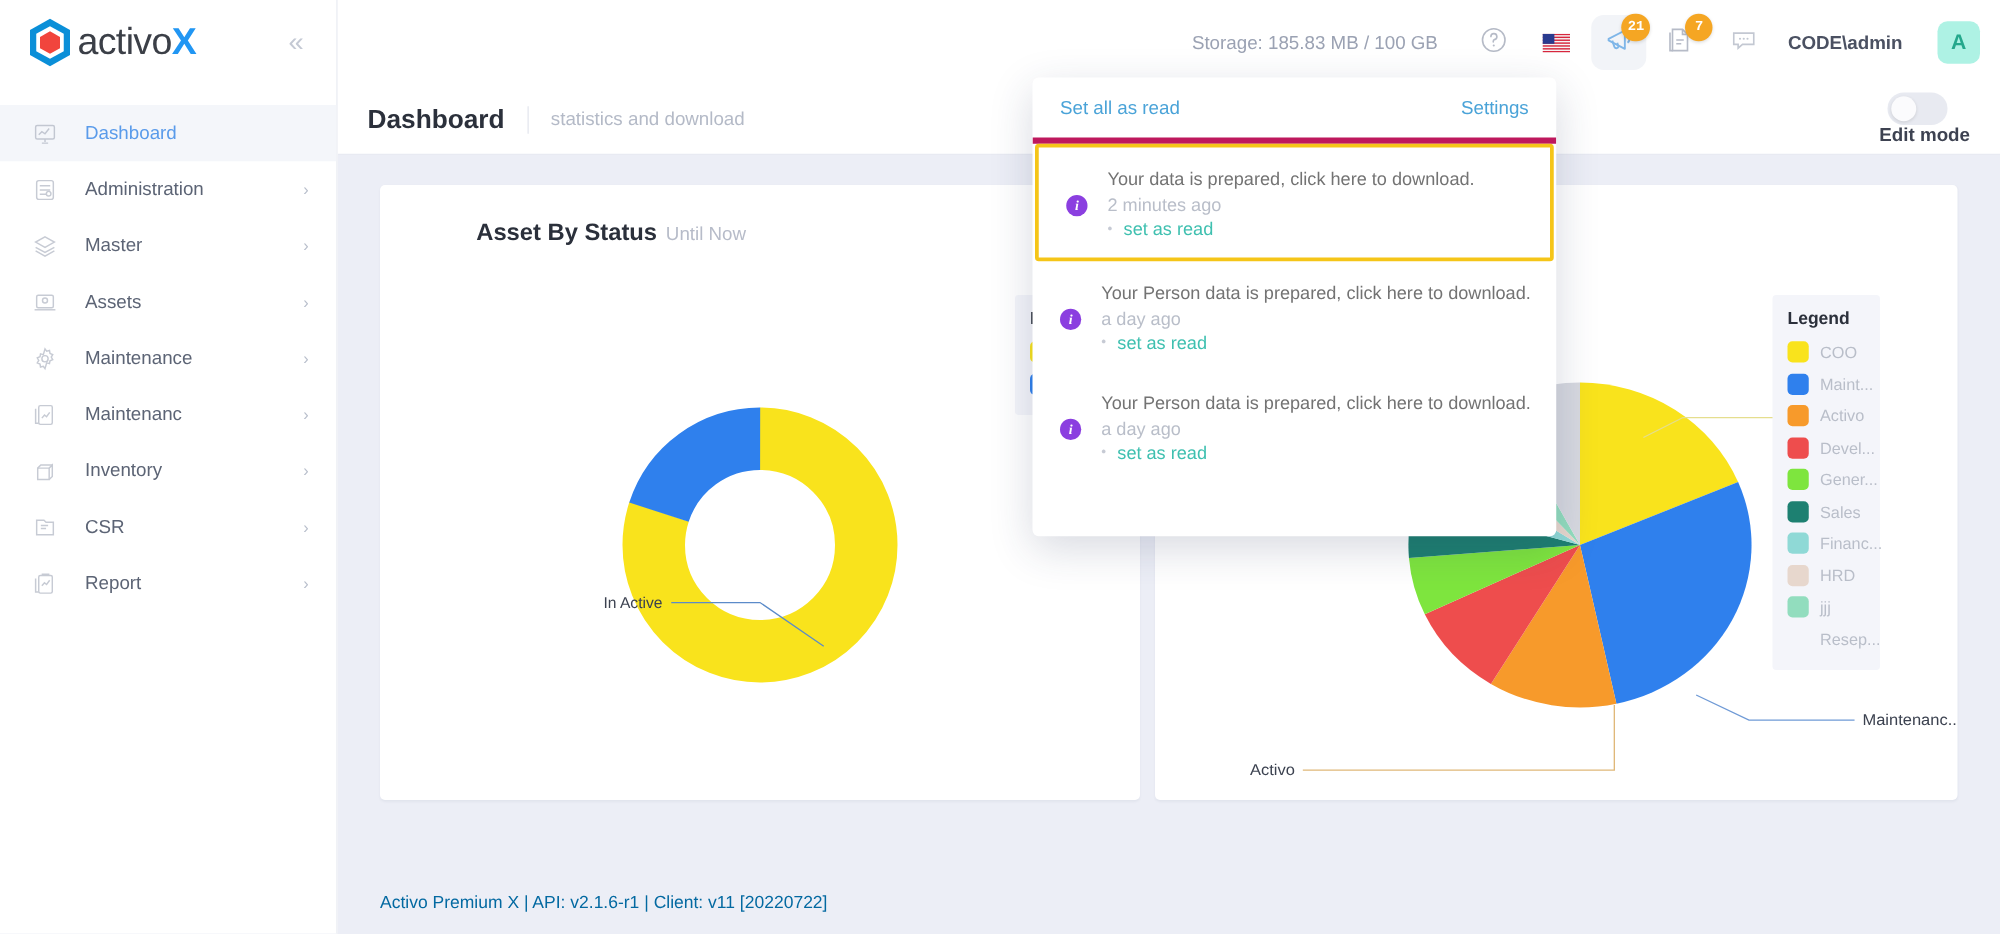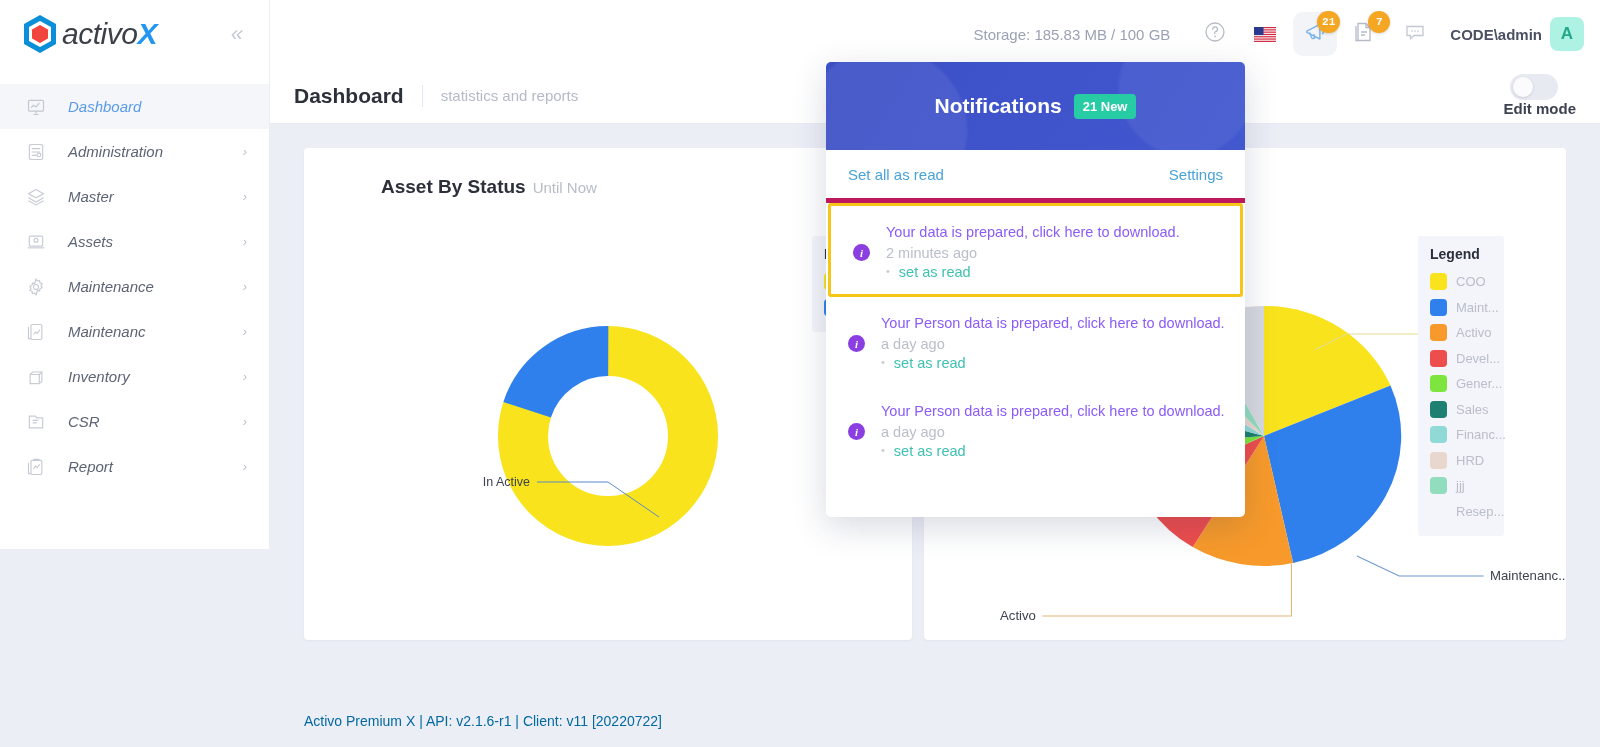--- a/index.html
+++ b/index.html
@@ -6,24 +6,23 @@
   html, body {
     width: 1600px; height: 747px;
     font-family: "Liberation Sans", sans-serif;
     background: #eceef6;
     overflow: hidden;
   }
   #app { position: relative; width: 1600px; height: 747px; display: flex; }
 
   
   .sidebar {
-    width: 270px; height: 549px; background: #ffffff;
+    width: 270px; height: 747px; background: #ffffff;
     flex: 0 0 270px; position: relative; z-index: 5;
     border-right: 1px solid #eceef4;
-    font-style: italic;
   }
   .brand-row {
     height: 68px; display: flex; align-items: center;
     padding: 0 20px 0 22px;
   }
   .logo-mark { width: 36px; height: 40px; flex: 0 0 36px; position: relative; }
   .hexwrap { width: 36px; height: 40px; }
   .brand-text {
     font-size: 30px; letter-spacing: -0.5px; color: #3b3f47;
     margin-left: 4px; font-weight: 400;
@@ -60,21 +59,21 @@
     align-items: center; justify-content: center; position: relative;
     cursor: pointer; margin: 0 3px; font-family: Liberation Mono, monospace;
   }
   .tb-btn.sel { background: #f2f4f8; }
   .badge {
     position: absolute; top: -1px; right: -3px; min-width: 22px; height: 22px;
     border-radius: 11px; background: #f5a623; color: #fff; font-size: 11px;
     font-weight: 700; display: flex; align-items: center; justify-content: center;
     padding: 0 5px; box-shadow: 0 1px 3px rgba(0,0,0,.15);
   }
-  .username { font-size: 15px; font-weight: 700; color: #4b5162; margin: 0 8px 0 10px; white-space: nowrap; }
+  .username { font-size: 15px; font-weight: 700; color: #4b5162; margin: 0 28px 0 10px; white-space: nowrap; }
   .avatar {
     width: 34px; height: 34px; border-radius: 8px; background: #aef2e4;
     color: #24a88c; font-size: 17px; font-weight: 600;
     display: flex; align-items: center; justify-content: center; cursor: pointer;
   }
   .flag { width: 22px; height: 15px; display: block; }
 
   .pagebar {
     height: 56px; background: #fff; display: flex; align-items: center;
     padding: 0 24px; border-bottom: 1px solid #e8eaf2; position: relative; z-index: 3;
@@ -157,21 +156,21 @@
   }
   .notif-item.highlight { border: 3px solid #f5c518; border-radius: 3px; margin: 0 2px; }
   .ni-ico { flex: 0 0 17px; margin-right: 16px; padding-top: 22px; }
   .dot-i {
     width: 17px; height: 17px; border-radius: 50%; background: #8b3fe0;
     color: #fff; font-size: 11px; font-weight: 700; font-style: italic;
     display: flex; align-items: center; justify-content: center;
     font-family: "Liberation Serif", serif;
   }
   .ni-body { flex: 1; }
-  .ni-msg { font-size: 14.5px; color: #8b5cf6; line-height: 20px; }
+  .ni-msg { font-size: 14.5px; color: #737373; line-height: 20px; }
   .ni-time { font-size: 14.5px; color: #b9bec9; line-height: 20px; margin-top: 1px; }
   .ni-read { font-size: 14.5px; color: #3fc0b0; cursor: pointer; margin-top: 1px; }
   .ni-read::before { content: "\2022"; color: #c6cad4; margin-right: 9px; font-size: 11px; vertical-align: 2px; }
   .notif-foot {
     border-top: 1px solid #eef0f5; height: 52px;
     display: flex; align-items: center; justify-content: center;
   }
   .notif-spacer { height: 44px; }
 </style>
 </head>
@@ -361,21 +360,21 @@
         </span>
       </div>
 
       <div class="username">CODE\admin</div>
       <div class="avatar">A</div>
     </header>
 
     <div class="pagebar">
       <div class="page-title">Dashboard</div>
       <div class="page-sep"></div>
-      <div class="page-sub">statistics and reports</div>
+      <div class="page-sub">statistics and download</div>
       <div class="editmode">
         <div class="switch">
             <div class="knob"></div>
           </div>
         <div class="editmode-label">Edit mode</div>
       </div>
     </div>
 
     <div class="content">
 
@@ -483,24 +482,20 @@
         </div>
       </section>
     </div>
 
     <div class="footer">
       <span>Activo Premium X | API: v2.1.6-r1 | Client: v11 [20220722]</span>
     </div>
   </div>
 
   <div class="notif">
-    <div class="notif-head">
-      <span class="notif-title">Notifications</span>
-      <span class="notif-count">21 New</span>
-    </div>
 
     <div class="notif-actions">
       <span class="link-blue">Set all as read</span>
       <span class="link-blue">Settings</span>
     </div>
 
     <div class="notif-list">
       <div class="notif-item highlight">
         <div class="ni-ico">
             <div class="dot-i">i</div>

